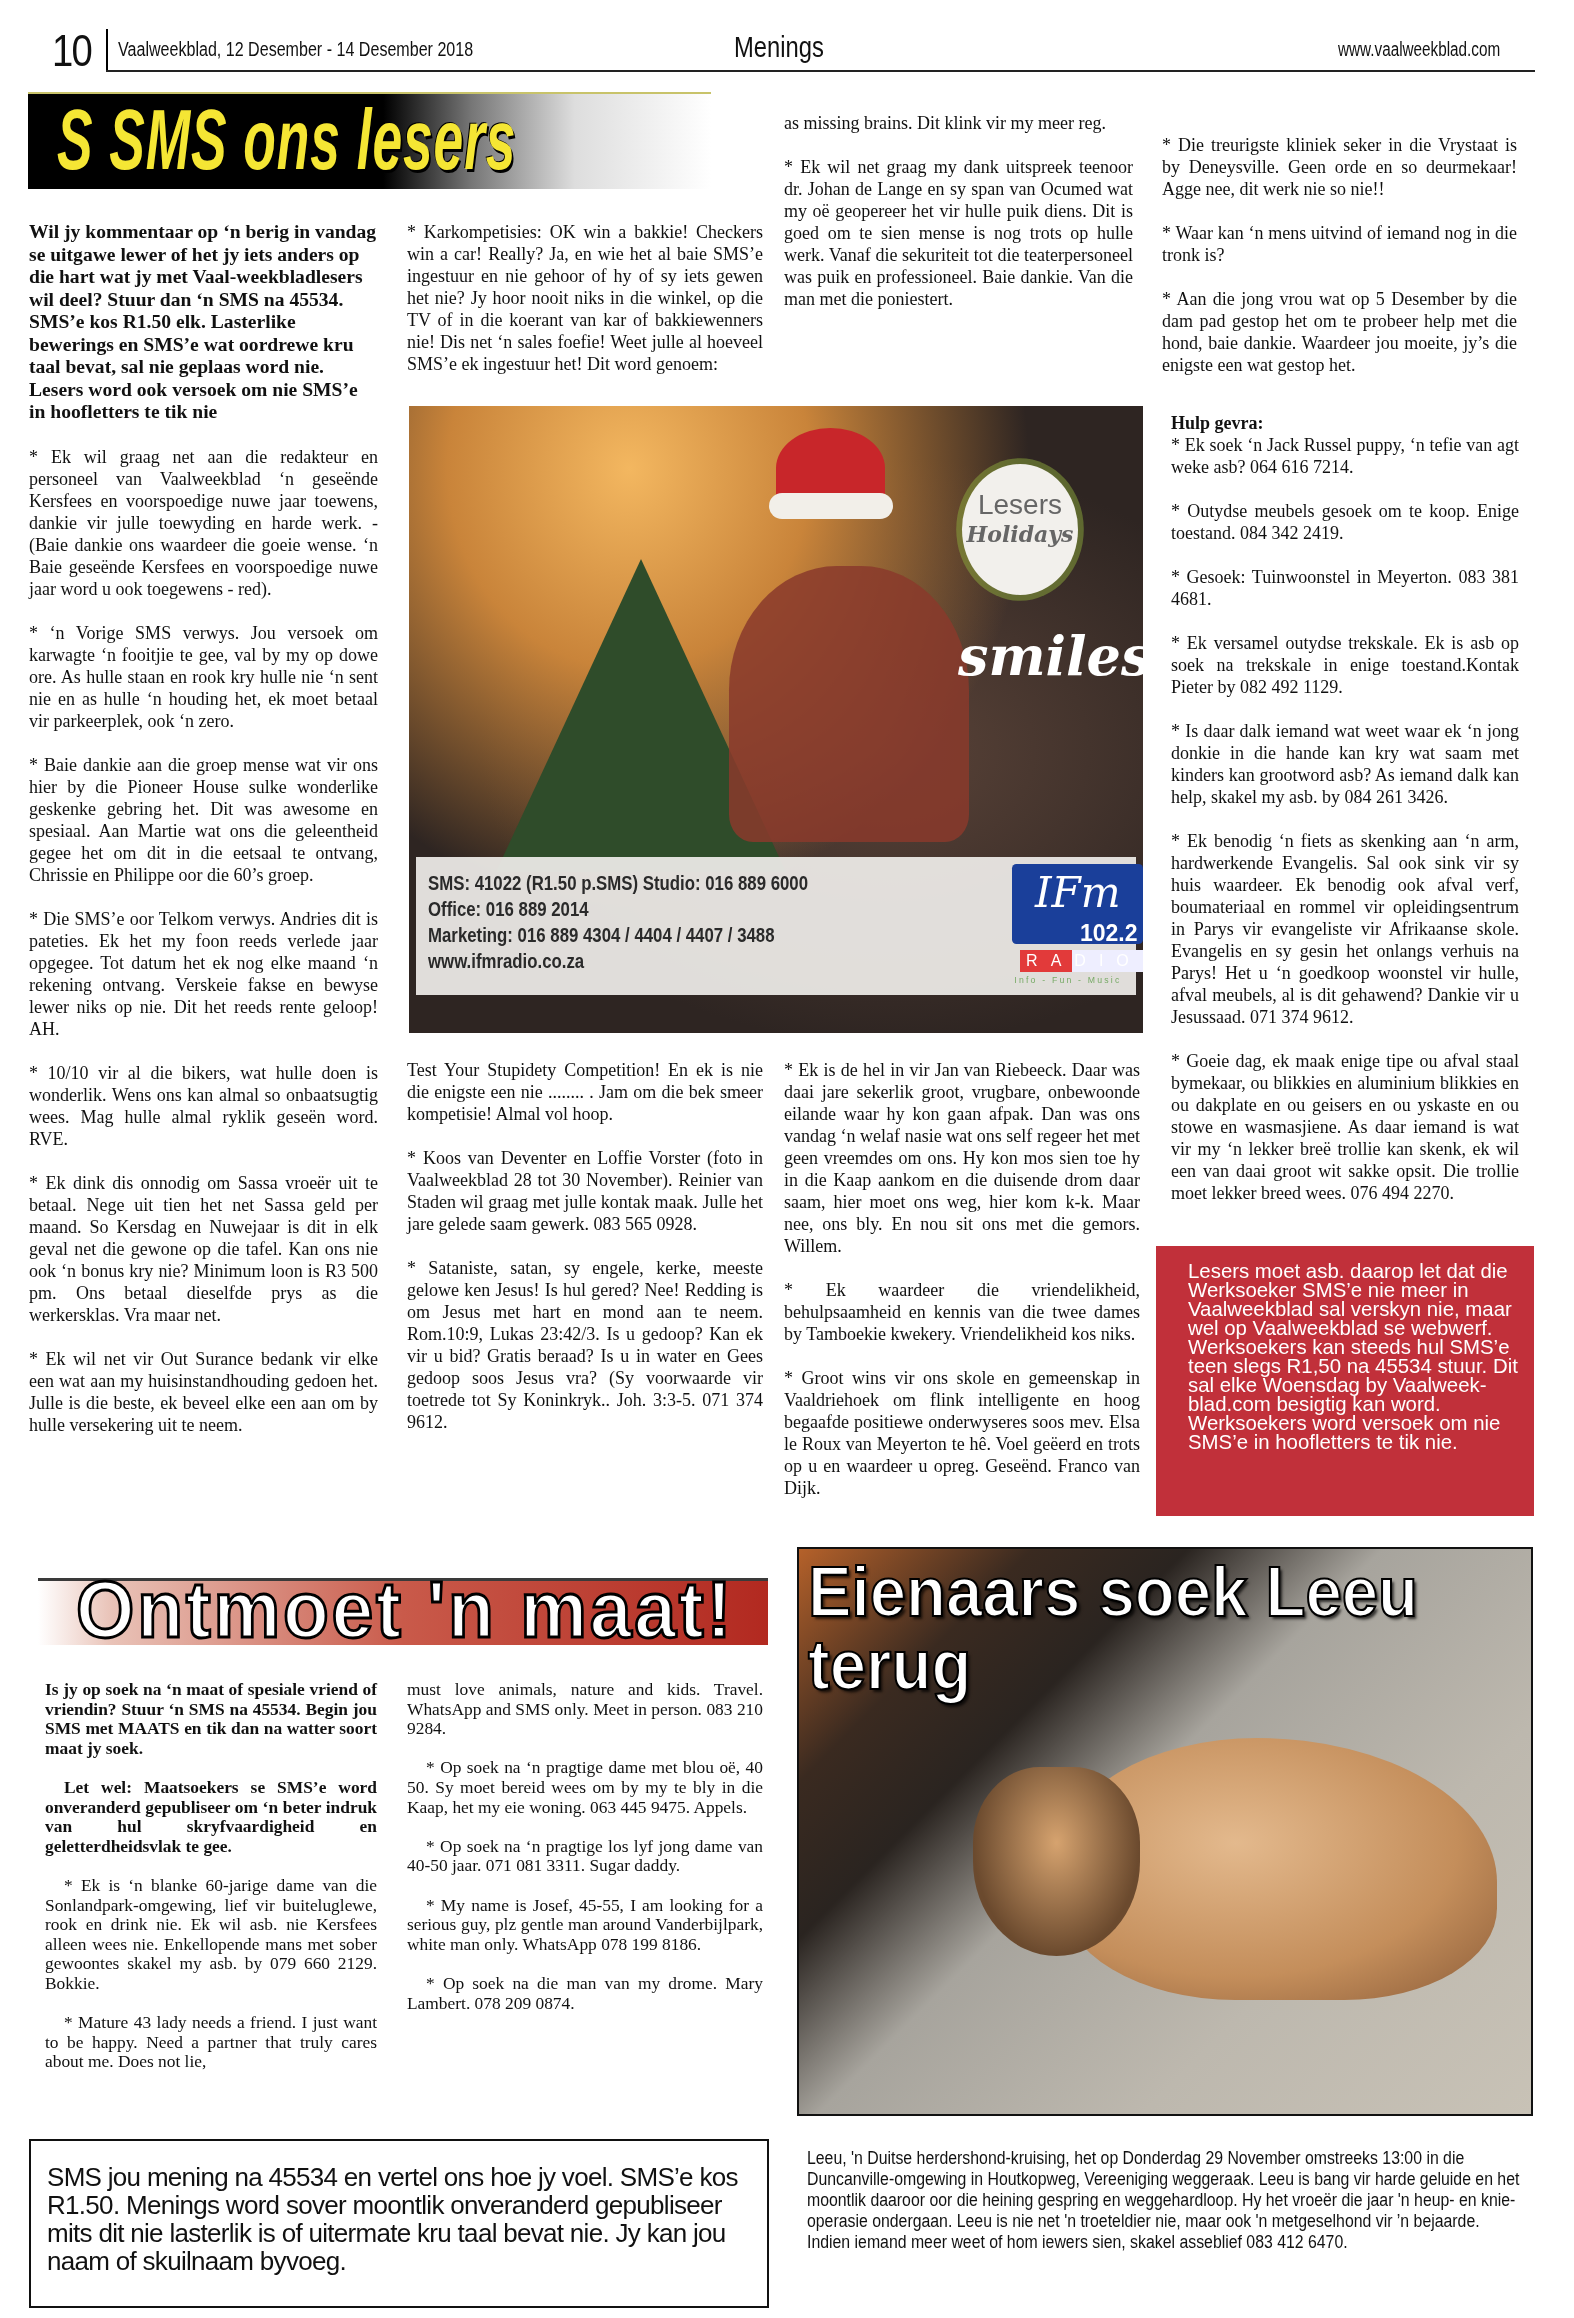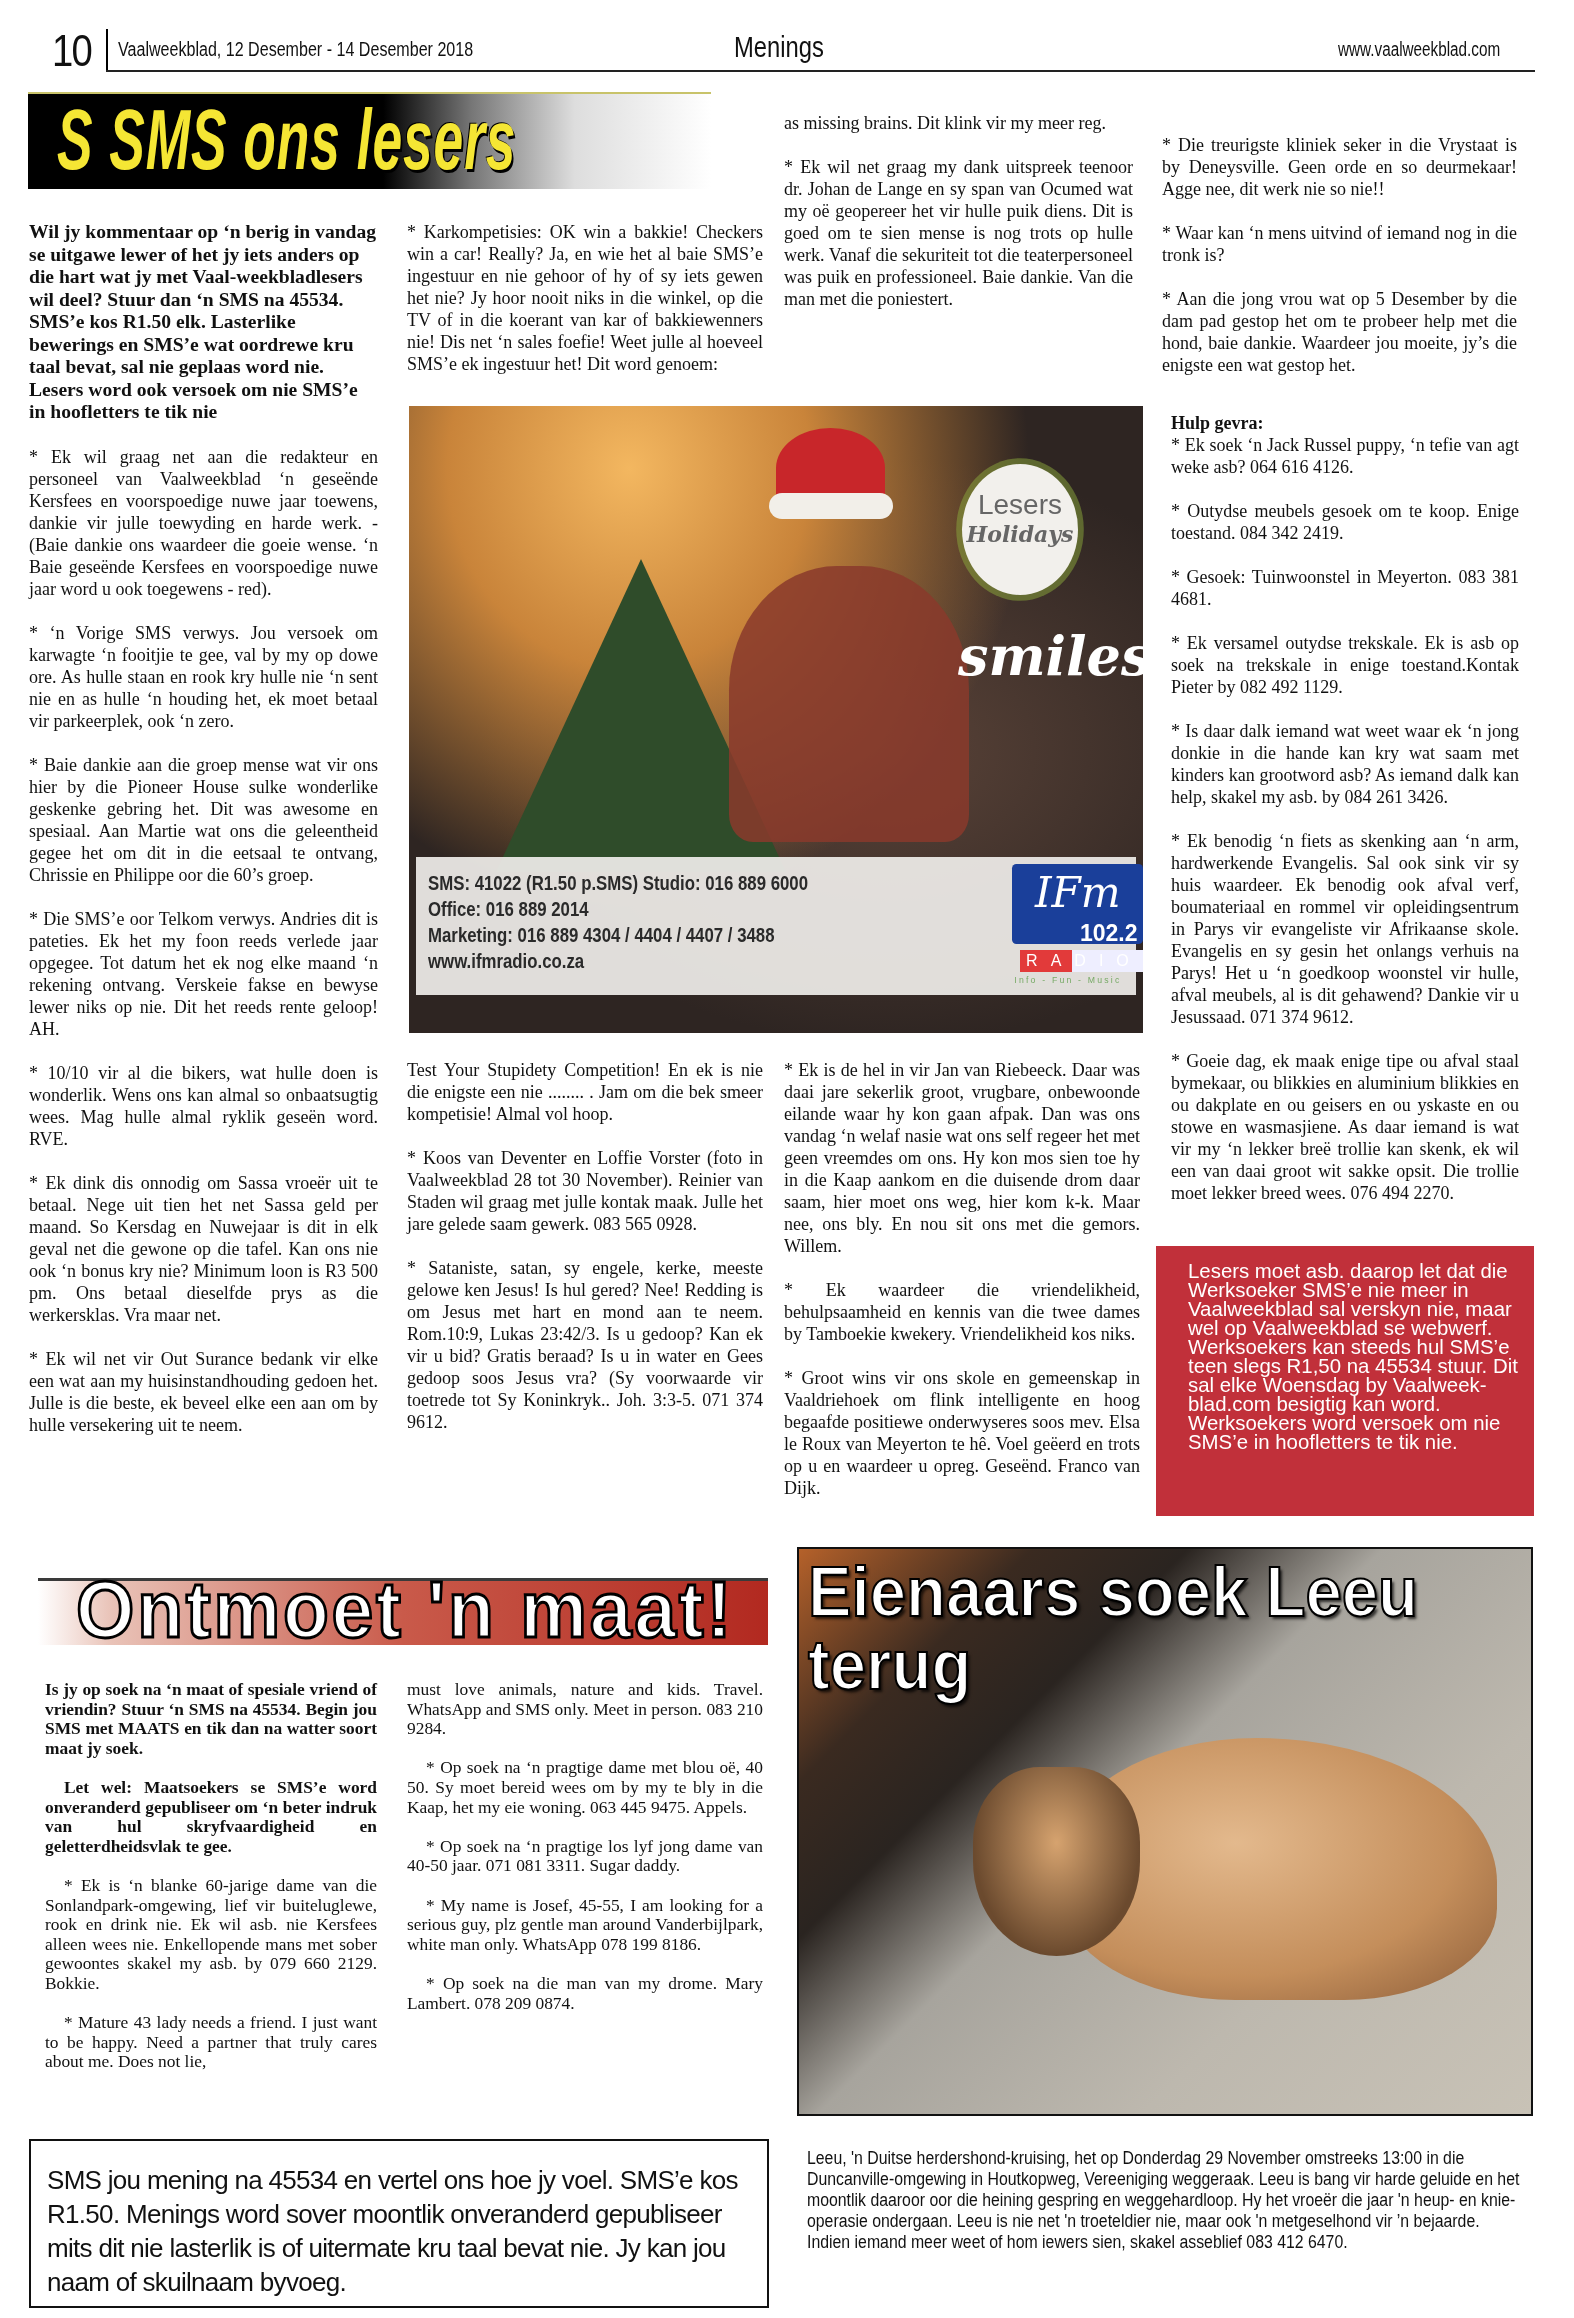--- a/index.html
+++ b/index.html
@@ -57,21 +57,21 @@
 
   .mcol{font-family:"Liberation Serif",serif;font-size:17.4px;line-height:19.6px;text-align:justify;}
   .mcol p{margin:0 0 19.6px 0;}
   .mcol .bold{font-weight:bold;}
   .mcol .ind{text-indent:19px;}
   .mcol1{left:45px;top:1680px;width:332px;}
   .mcol2{left:407px;top:1680px;width:356px;}
 
   
   .sms-box{left:29px;top:2139px;width:740px;height:169px;border:2.9px solid #111;box-sizing:border-box;}
-  .sms-box p{margin:22px 13px 0 16px;font-family:"Liberation Sans",sans-serif;font-size:26px;line-height:34px;letter-spacing:-0.7px;}
+  .sms-box p{margin:22px 13px 0 16px;font-family:"Liberation Sans",sans-serif;font-size:26px;line-height:28px;letter-spacing:-0.7px;}
   .leeu-photo{left:797px;top:1547px;width:736px;height:569px;border:2.9px solid #111;box-sizing:border-box;overflow:hidden;
      background:linear-gradient(135deg,#b5612a 0%,#3a2a20 18%,#2a2420 30%,#a7a49d 45%,#bdb8ae 70%,#c8c2b6 100%);}
   .dog-body{position:absolute;left:262px;top:189px;width:436px;height:262px;background:radial-gradient(ellipse at 40% 40%,#e3b98d,#c48e5b 60%,#8b5c38);border-radius:45% 55% 35% 40%;}
   .dog-head{position:absolute;left:174px;top:218px;width:167px;height:189px;background:radial-gradient(ellipse at 50% 40%,#d6a36f,#6b4a2e 70%);border-radius:40% 40% 50% 50%;}
   .leeu-title{position:absolute;left:8.7px;top:5.8px;font-family:"Liberation Sans",sans-serif;font-weight:bold;font-size:71px;line-height:73px;color:#fff;-webkit-text-stroke:2.2px #000;text-shadow:2.9px 2.9px 2.9px rgba(0,0,0,.7);transform:scaleX(0.92);transform-origin:left;}
   .leeu-caption{left:807px;top:2148px;width:720px;font-family:"Liberation Sans",sans-serif;font-size:18px;line-height:21px;transform:scaleX(0.88);transform-origin:left;width:818px;}
 </style>
 </head>
 <body>
 
@@ -143,21 +143,21 @@
   <p>* Groot wins vir ons skole en gemeenskap in Vaaldriehoek om flink intelligente en hoog begaafde positiewe onderwyseres soos mev. Elsa le Roux van Meyerton te hê. Voel geëerd en trots op u en waardeer u opreg. Geseënd. Franco van Dijk.</p>
 </div>
 
 <div class="abs col col4">
   <p>* Die treurigste kliniek seker in die Vrystaat is by Deneysville. Geen orde en so deurmekaar! Agge nee, dit werk nie so nie!!</p>
   <p>* Waar kan ‘n mens uitvind of iemand nog in die tronk is?</p>
   <p>* Aan die jong vrou wat op 5 Desember by die dam pad gestop het om te probeer help met die hond, baie dankie. Waardeer jou moeite, jy’s die enigste een wat gestop het.</p>
 </div>
 <div class="abs col col4b">
   <div style="font-weight:bold;">Hulp gevra:</div>
-  <p>* Ek soek ‘n Jack Russel puppy, ‘n tefie van agt weke asb? 064 616 4126.</p>
+  <p>* Ek soek ‘n Jack Russel puppy, ‘n tefie van agt weke asb? 064 616 7214.</p>
   <p>* Outydse meubels gesoek om te koop. Enige toestand. 084 342 2419.</p>
   <p>* Gesoek: Tuinwoonstel in Meyerton. 083 381 4681.</p>
   <p>* Ek versamel outydse trekskale. Ek is asb op soek na trekskale in enige toestand.Kontak Pieter by 082 492 1129.</p>
   <p>* Is daar dalk iemand wat weet waar ek ‘n jong donkie in die hande kan kry wat saam met kinders kan grootword asb? As iemand dalk kan help, skakel my asb. by 084 261 3426.</p>
   <p>* Ek benodig ‘n fiets as skenking aan ‘n arm, hardwerkende Evangelis. Sal ook sink vir sy huis waardeer. Ek benodig ook afval verf, boumateriaal en rommel vir opleidingsentrum in Parys vir evangeliste vir Afrikaanse skole. Evangelis en sy gesin het onlangs verhuis na Parys! Het u ‘n goedkoop woonstel vir hulle, afval meubels, al is dit gehawend? Dankie vir u Jesussaad. 071 374 9612.</p>
   <p>* Goeie dag, ek maak enige tipe ou afval staal bymekaar, ou blikkies en aluminium blikkies en ou dakplate en ou geisers en ou yskaste en ou stowe en wasmasjiene. As daar iemand is wat vir my ‘n lekker breë trollie kan skenk, ek wil een van daai groot wit sakke opsit. Die trollie moet lekker breed wees. 076 494 2270.</p>
 </div>
 
 <div class="abs red-box">
   <p>Lesers moet asb. daarop let dat die Werksoeker SMS’e nie meer in Vaalweekblad sal verskyn nie, maar wel op Vaalweekblad se webwerf. Werksoekers kan steeds hul SMS’e teen slegs R1,50 na 45534 stuur. Dit sal elke Woensdag by Vaalweek-blad.com besigtig kan word. Werksoekers word versoek om nie SMS’e in hoofletters te tik nie.</p>

